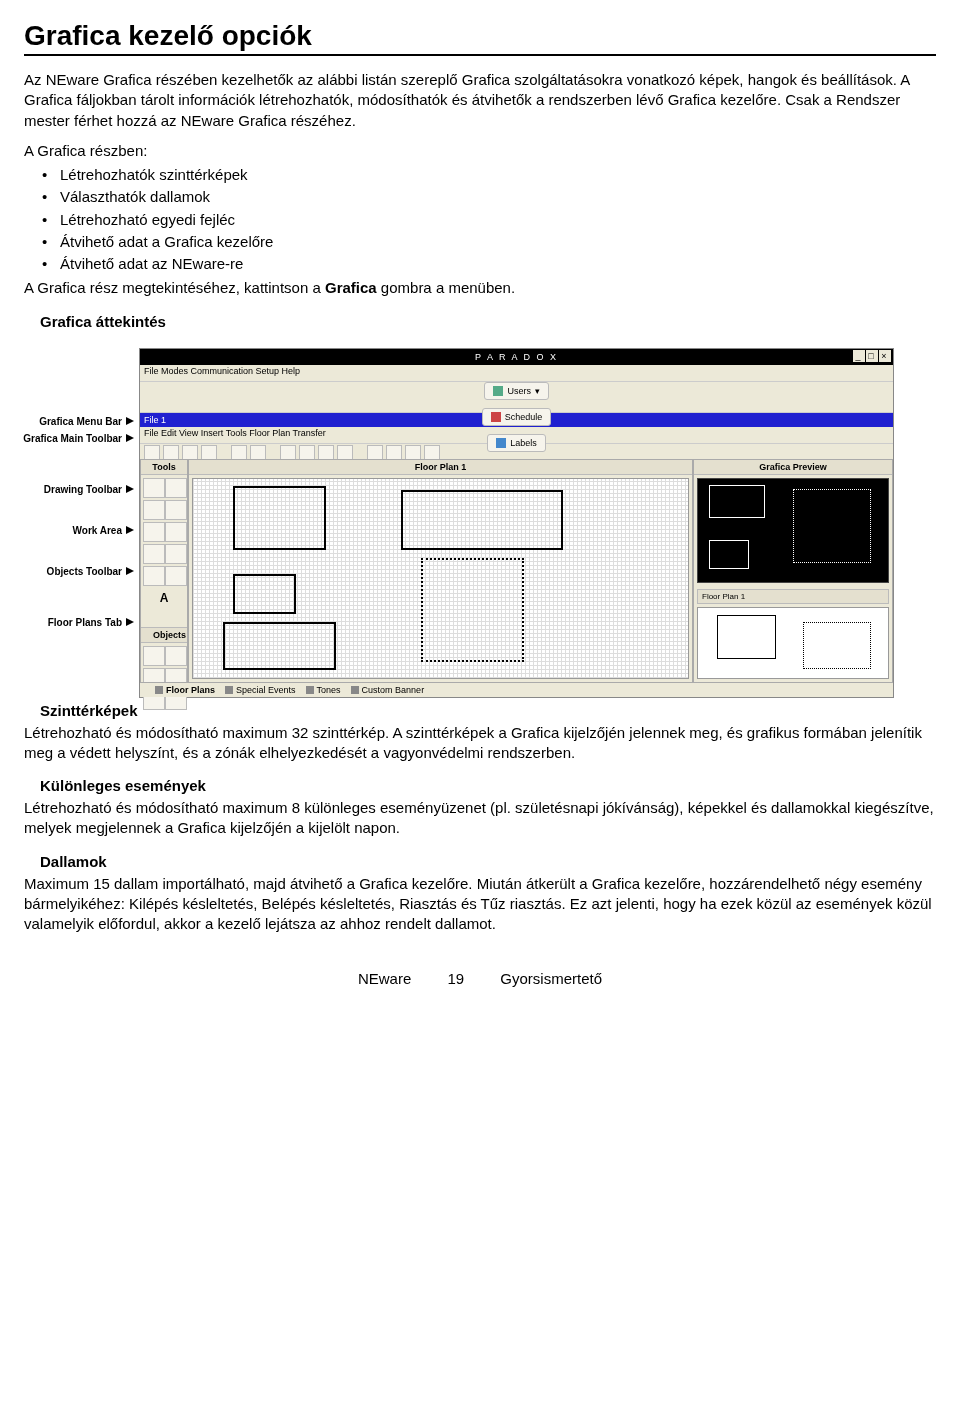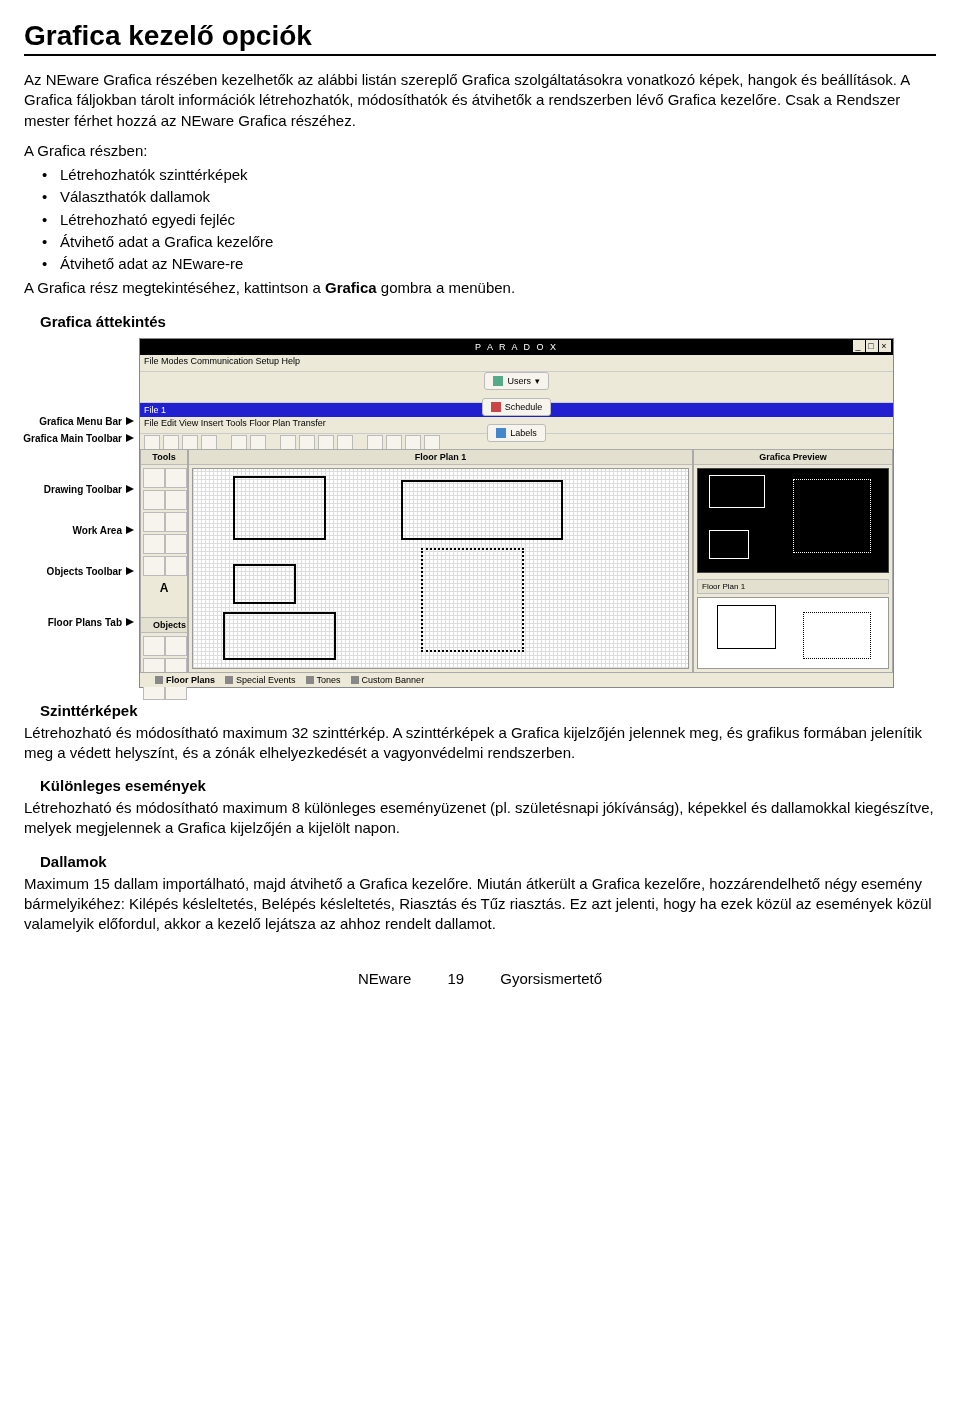--- a/index.html
+++ b/index.html
@@ -66,21 +66,21 @@
   .shot-labels .arrow {
     display: inline-block;
     width: 0; height: 0;
     border-top: 4px solid transparent;
     border-bottom: 4px solid transparent;
     border-left: 8px solid #000;
     margin-left: 4px;
   }
   .appwin {
     position: absolute;
-    left: 115px; top: 0;
+    left: 115px; top: 10px;
     width: 755px;
     height: 350px;
     background: #ece9d8;
     border: 1px solid #888;
     box-sizing: border-box;
   }
   .titlebar {
     height: 16px;
     background: #000;
     color: #fff;

